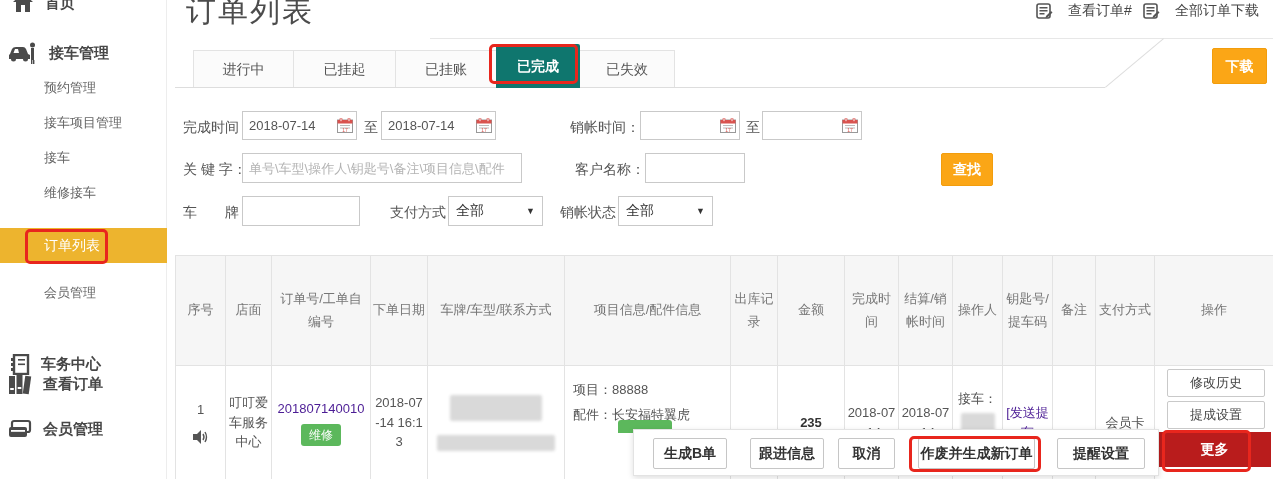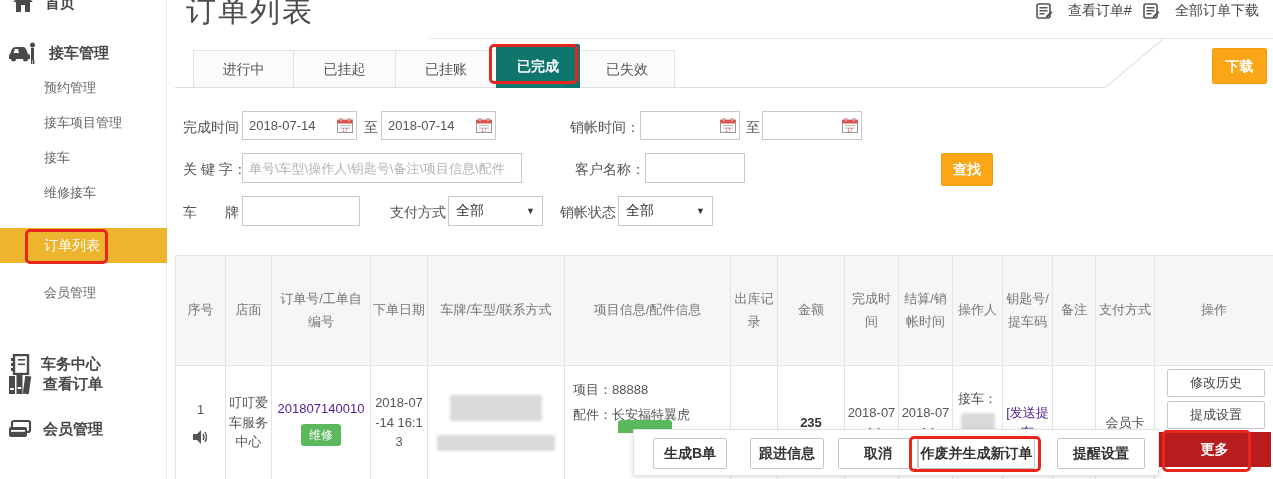--- a/index.html
+++ b/index.html
@@ -351,21 +351,21 @@
         </td>
       </tr>
     </tbody>
   </table>
 
   <div class="green-frag"></div>
 
   <div class="popup">
     <span class="pbtn" style="left:19px; width:74px;">生成B单</span>
     <span class="pbtn" style="left:116px; width:74px;">跟进信息</span>
-    <span class="pbtn" style="left:204px; width:80px;">取消</span>
+    <span class="pbtn" style="left:204px; width:57px;">取消</span>
     <span class="pbtn" style="left:284px; width:117px;">作废并生成新订单</span>
     <span class="pbtn" style="left:423px; width:88px;">提醒设置</span>
   </div>
 
   <div class="anno" style="left:25px;  top:229px; width:83px;  height:35px;"></div>
   <div class="anno" style="left:489px; top:44px;  width:89px;  height:40px;"></div>
   <div class="anno" style="left:909px; top:436px; width:132px; height:36px;"></div>
   <div class="anno" style="left:1162px;top:430px; width:89px;  height:42px;"></div>
 
 </div>

